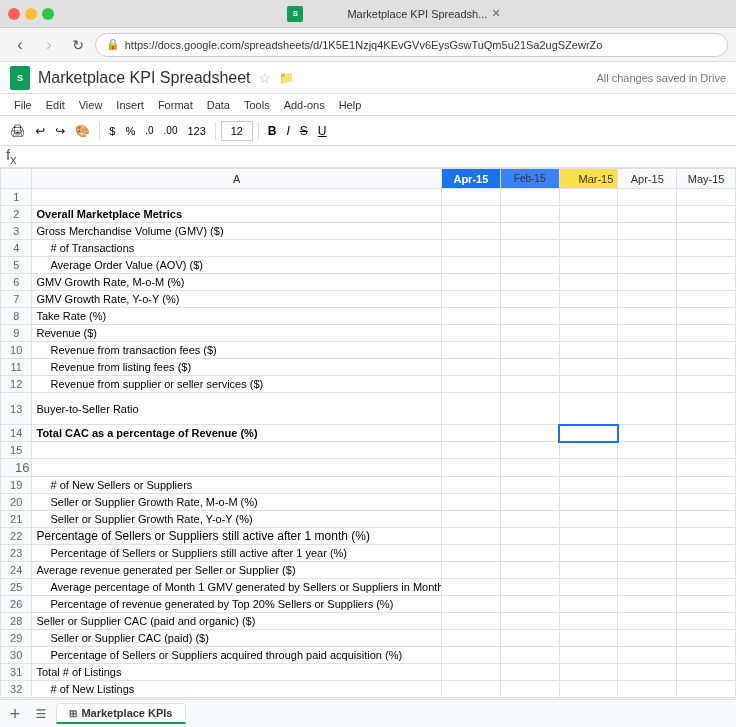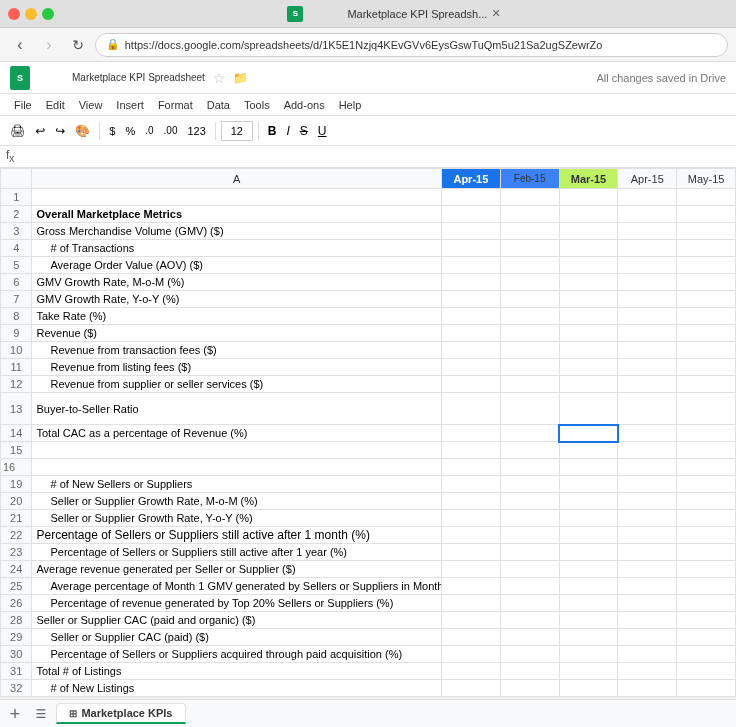--- a/index.html
+++ b/index.html
@@ -31,21 +31,21 @@
   <button style="border:none; background:none; cursor:pointer; font-size:16px; color:#bbb; width:24px; height:24px;">›</button>
   <button style="border:none; background:none; cursor:pointer; font-size:14px; color:#555; width:24px; height:24px;">↻</button>
   <div style="flex:1; height:24px; border:1px solid #ccc; border-radius:12px; background:white; display:flex; align-items:center; padding:0 10px; gap:5px;">
     <span style="font-size:11px; color:#555;">🔒</span>
     <span style="font-size:11px; color:#333;">https://docs.google.com/spreadsheets/d/1K5E1Nzjq4KEvGVv6EysGswTuQm5u21Sa2ugSZewrZo</span>
   </div>
 </div>
 
 <div style="background:white; height:32px; display:flex; align-items:center; padding:0 10px; border-bottom:1px solid #e0e0e0; gap:8px;">
   <div style="width:20px; height:24px; background:#0f9d58; border-radius:2px; display:flex; align-items:center; justify-content:center; color:white; font-size:9px; font-weight:bold;">S</div>
-  <span style="font-size:10px; color:#333;margin-left:34px;">Marketplace KPI Spreadsheet</span>
+  <span style="font-size:16px; color:#333;">Marketplace KPI Spreadsheet</span>
   <span style="color:#bbb; font-size:14px; cursor:pointer;">☆</span>
   <span style="color:#bbb; font-size:12px; cursor:pointer;">📁</span>
   <span style="margin-left:auto; font-size:11px; color:#777;">All changes saved in Drive</span>
 </div>
 
 <div style="background:white; height:22px; display:flex; align-items:center; padding:0 8px; border-bottom:1px solid #e0e0e0; gap:2px;">
   <span style="font-size:11px; color:#333; cursor:pointer; padding:2px 6px;">File</span>
   <span style="font-size:11px; color:#333; cursor:pointer; padding:2px 6px;">Edit</span>
   <span style="font-size:11px; color:#333; cursor:pointer; padding:2px 6px;">View</span>
   <span style="font-size:11px; color:#333; cursor:pointer; padding:2px 6px;">Insert</span>
@@ -70,41 +70,41 @@
   <div style="width:1px; height:18px; background:#ddd; margin:0 3px;"></div>
   <input type="text" value="12" style="width: 32px; height: 20px; border: 1px solid rgb(204, 204, 204); font-size: 11px; text-align: center;">
   <div style="width:1px; height:18px; background:#ddd; margin:0 3px;"></div>
   <button style="border:none; background:none; cursor:pointer; font-size:12px; font-weight:bold; padding:2px 4px;">B</button>
   <button style="border:none; background:none; cursor:pointer; font-size:12px; font-style:italic; padding:2px 4px;">I</button>
   <button style="border:none; background:none; cursor:pointer; font-size:12px; text-decoration:line-through; padding:2px 4px;">S</button>
   <button style="border:none; background:none; cursor:pointer; font-size:12px; text-decoration:underline; padding:2px 4px;">U</button>
 </div>
 
 <div style="background:white; height:22px; display:flex; align-items:center; padding:0 6px; border-bottom:1px solid #e0e0e0; gap:4px;">
-  <span style="font-size:12px; color:#555;">f<sub>x</sub></span>
+  <span style="font-size:15px; color:#555;">f<sub>x</sub></span>
 </div>
 
 <div style="background:white; overflow:hidden; flex:1;">
   <table style="border-collapse:collapse; width:100%; table-layout:fixed;">
     <colgroup>
       <col style="width:30px;">
       <col style="width:390px;">
       <col style="width:56px;">
       <col style="width:56px;">
       <col style="width:56px;">
       <col style="width:56px;">
       <col style="width:56px;">
     </colgroup>
     <thead>
       <tr>
         <th style="background:#f8f9fa; border:1px solid #e0e0e0; height:20px; font-size:11px; color:#333;"></th>
         <th style="background:#f8f9fa; border:1px solid #e0e0e0; height:20px; font-size:11px; color:#333; text-align:center;">A</th>
         <th style="background:#1a73e8; color:white; border:1px solid #e0e0e0; height:20px; font-size:11px; text-align:center; font-weight:bold;">Apr-15</th>
         <th style="background:#3b82f6; border:1px solid #e0e0e0; height:20px; font-size:10px; color:#333; text-align:center;">Feb-15</th>
-        <th style="background:#bef264; border:1px solid #e0e0e0; height:20px; font-size:11px; color:#333; text-align:center;font-weight:bold;">Mar-15</th>
+        <th style="background:#fde047; border:1px solid #e0e0e0; height:20px; font-size:11px; color:#333; text-align:right;">Mar-15</th>
         <th style="background:#f8f9fa; border:1px solid #e0e0e0; height:20px; font-size:11px; color:#333; text-align:center;">Apr-15</th>
         <th style="background:#f8f9fa; border:1px solid #e0e0e0; height:20px; font-size:11px; color:#333; text-align:center;">May-15</th>
       </tr>
     </thead>
     <tbody id="sheet-body">
 
     <tr>
           <td style="background: rgb(248, 249, 250); text-align: center; color: rgb(102, 102, 102); font-size: 11px; border: 1px solid rgb(224, 224, 224); height: 17px; padding: 1px 2px;">1</td>
           <td style="border: 1px solid rgb(224, 224, 224); font-size: 11px; height: 17px; padding: 1px 4px; overflow: hidden; white-space: nowrap; font-weight: normal;"></td>
           <td style="border: 1px solid rgb(224, 224, 224); font-size: 11px; height: 17px; padding: 1px 4px;"></td>
@@ -216,38 +216,38 @@
           <td style="background: rgb(248, 249, 250); text-align: center; color: rgb(102, 102, 102); font-size: 11px; border: 1px solid rgb(224, 224, 224); height: 32px; padding: 1px 2px;">13</td>
           <td style="border: 1px solid rgb(224, 224, 224); font-size: 11px; height: 17px; padding: 1px 4px; overflow: hidden; white-space: nowrap; font-weight: normal;">Buyer-to-Seller Ratio</td>
           <td style="border: 1px solid rgb(224, 224, 224); font-size: 11px; height: 17px; padding: 1px 4px;"></td>
           <td style="border: 1px solid rgb(224, 224, 224); font-size: 11px; height: 17px; padding: 1px 4px;"></td>
           <td style="border: 1px solid rgb(224, 224, 224); font-size: 11px; height: 17px; padding: 1px 4px;"></td>
           <td style="border: 1px solid rgb(224, 224, 224); font-size: 11px; height: 17px; padding: 1px 4px;"></td>
           <td style="border: 1px solid rgb(224, 224, 224); font-size: 11px; height: 17px; padding: 1px 4px;"></td>
         </tr>
         <tr>
           <td style="background: rgb(248, 249, 250); text-align: center; color: rgb(102, 102, 102); font-size: 11px; border: 1px solid rgb(224, 224, 224); height: 17px; padding: 1px 2px;">14</td>
-          <td style="border: 1px solid rgb(224, 224, 224); font-size: 11px; height: 17px; padding: 1px 4px; overflow: hidden; white-space: nowrap; font-weight: normal;">Total CAC as a percentage of Revenue (%)</td>
+          <td style="border: 1px solid rgb(224, 224, 224); font-size: 11px; height: 17px; padding: 1px 4px; overflow: hidden; white-space: nowrap; font-weight: bold;">Total CAC as a percentage of Revenue (%)</td>
           <td style="border: 1px solid rgb(224, 224, 224); font-size: 11px; height: 17px; padding: 1px 4px;"></td>
           <td style="border: 1px solid rgb(224, 224, 224); font-size: 11px; height: 17px; padding: 1px 4px;"></td>
           <td style="border: 2px solid rgb(26, 115, 232); font-size: 11px; height: 17px; padding: 1px 4px;"></td>
           <td style="border: 1px solid rgb(224, 224, 224); font-size: 11px; height: 17px; padding: 1px 4px;"></td>
           <td style="border: 1px solid rgb(224, 224, 224); font-size: 11px; height: 17px; padding: 1px 4px;"></td>
         </tr>
         <tr>
           <td style="background: rgb(248, 249, 250); text-align: center; color: rgb(102, 102, 102); font-size: 11px; border: 1px solid rgb(224, 224, 224); height: 17px; padding: 1px 2px;">15</td>
           <td style="border: 1px solid rgb(224, 224, 224); font-size: 11px; height: 17px; padding: 1px 4px; overflow: hidden; white-space: nowrap; font-weight: normal;"></td>
           <td style="border: 1px solid rgb(224, 224, 224); font-size: 11px; height: 17px; padding: 1px 4px;"></td>
           <td style="border: 1px solid rgb(224, 224, 224); font-size: 11px; height: 17px; padding: 1px 4px;"></td>
           <td style="border: 1px solid rgb(224, 224, 224); font-size: 11px; height: 17px; padding: 1px 4px;"></td>
           <td style="border: 1px solid rgb(224, 224, 224); font-size: 11px; height: 17px; padding: 1px 4px;"></td>
           <td style="border: 1px solid rgb(224, 224, 224); font-size: 11px; height: 17px; padding: 1px 4px;"></td>
         </tr>
         <tr>
-          <td style="background: rgb(248, 249, 250); text-align: left; color: rgb(102, 102, 102); font-size: 11px; border: 1px solid rgb(224, 224, 224); height: 17px; padding: 1px 2px;">16</td>
+          <td style="background: rgb(248, 249, 250); text-align: right; color: rgb(102, 102, 102); font-size: 13px; border: 1px solid rgb(224, 224, 224); height: 17px; padding: 1px 2px;">16</td>
           <td style="border: 1px solid rgb(224, 224, 224); font-size: 11px; height: 17px; padding: 1px 4px; overflow: hidden; white-space: nowrap; font-weight: normal;"></td>
           <td style="border: 1px solid rgb(224, 224, 224); font-size: 11px; height: 17px; padding: 1px 4px;"></td>
           <td style="border: 1px solid rgb(224, 224, 224); font-size: 11px; height: 17px; padding: 1px 4px;"></td>
           <td style="border: 1px solid rgb(224, 224, 224); font-size: 11px; height: 17px; padding: 1px 4px;"></td>
           <td style="border: 1px solid rgb(224, 224, 224); font-size: 11px; height: 17px; padding: 1px 4px;"></td>
           <td style="border: 1px solid rgb(224, 224, 224); font-size: 11px; height: 17px; padding: 1px 4px;"></td>
         </tr>
         <tr>
           <td style="background: rgb(248, 249, 250); text-align: center; color: rgb(102, 102, 102); font-size: 11px; border: 1px solid rgb(224, 224, 224); height: 17px; padding: 1px 2px;">19</td>
           <td style="border: 1px solid rgb(224, 224, 224); font-size: 11px; height: 17px; padding: 1px 18px; overflow: hidden; white-space: nowrap; font-weight: normal;">  # of New Sellers or Suppliers</td>

